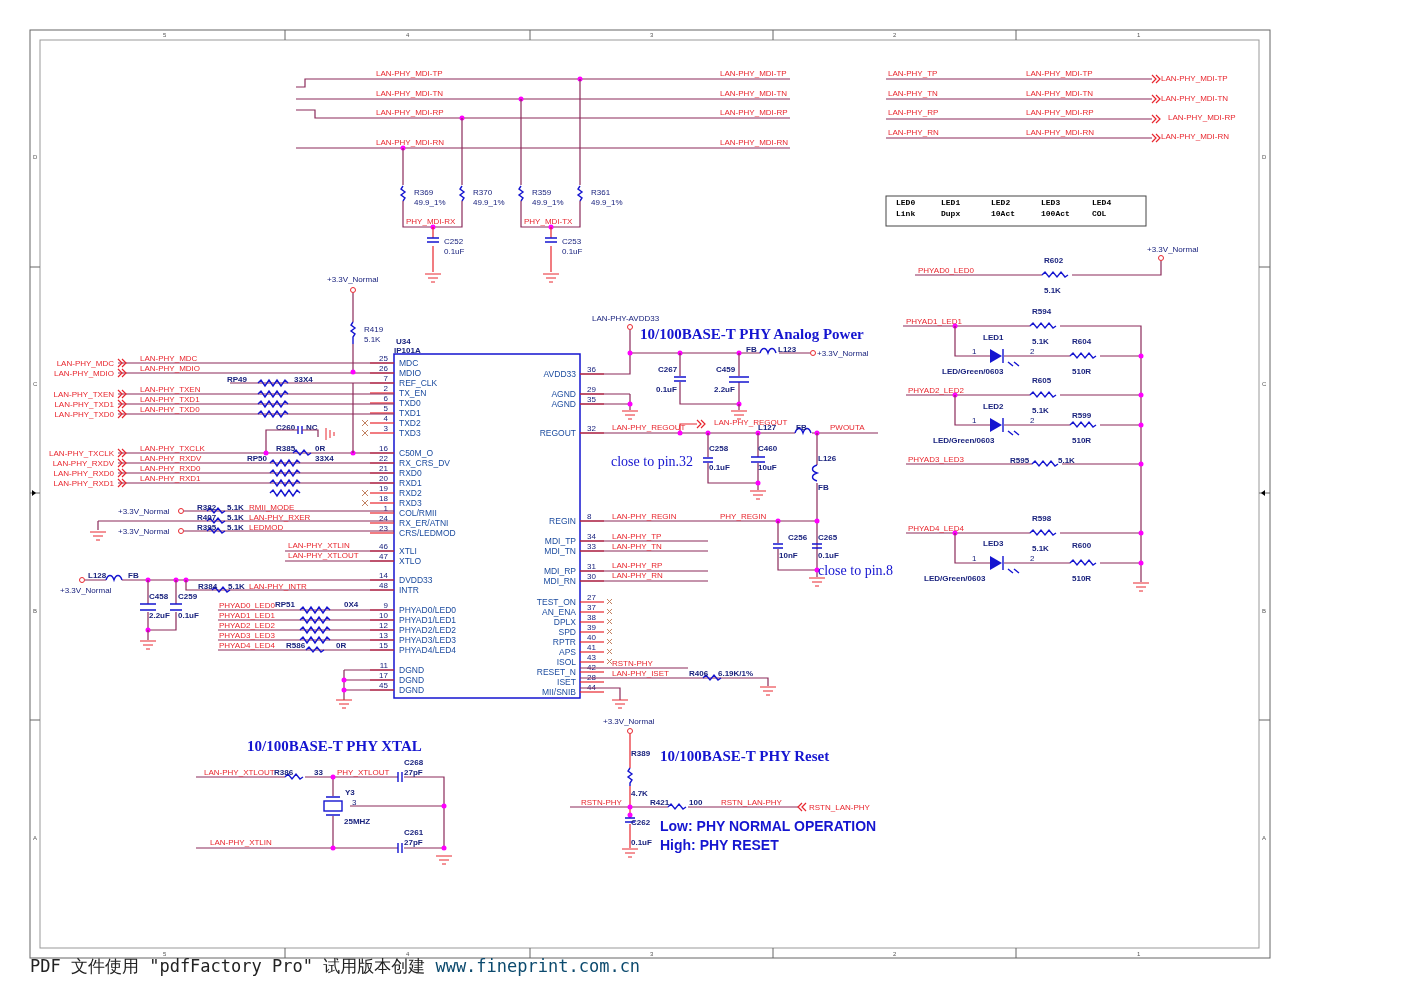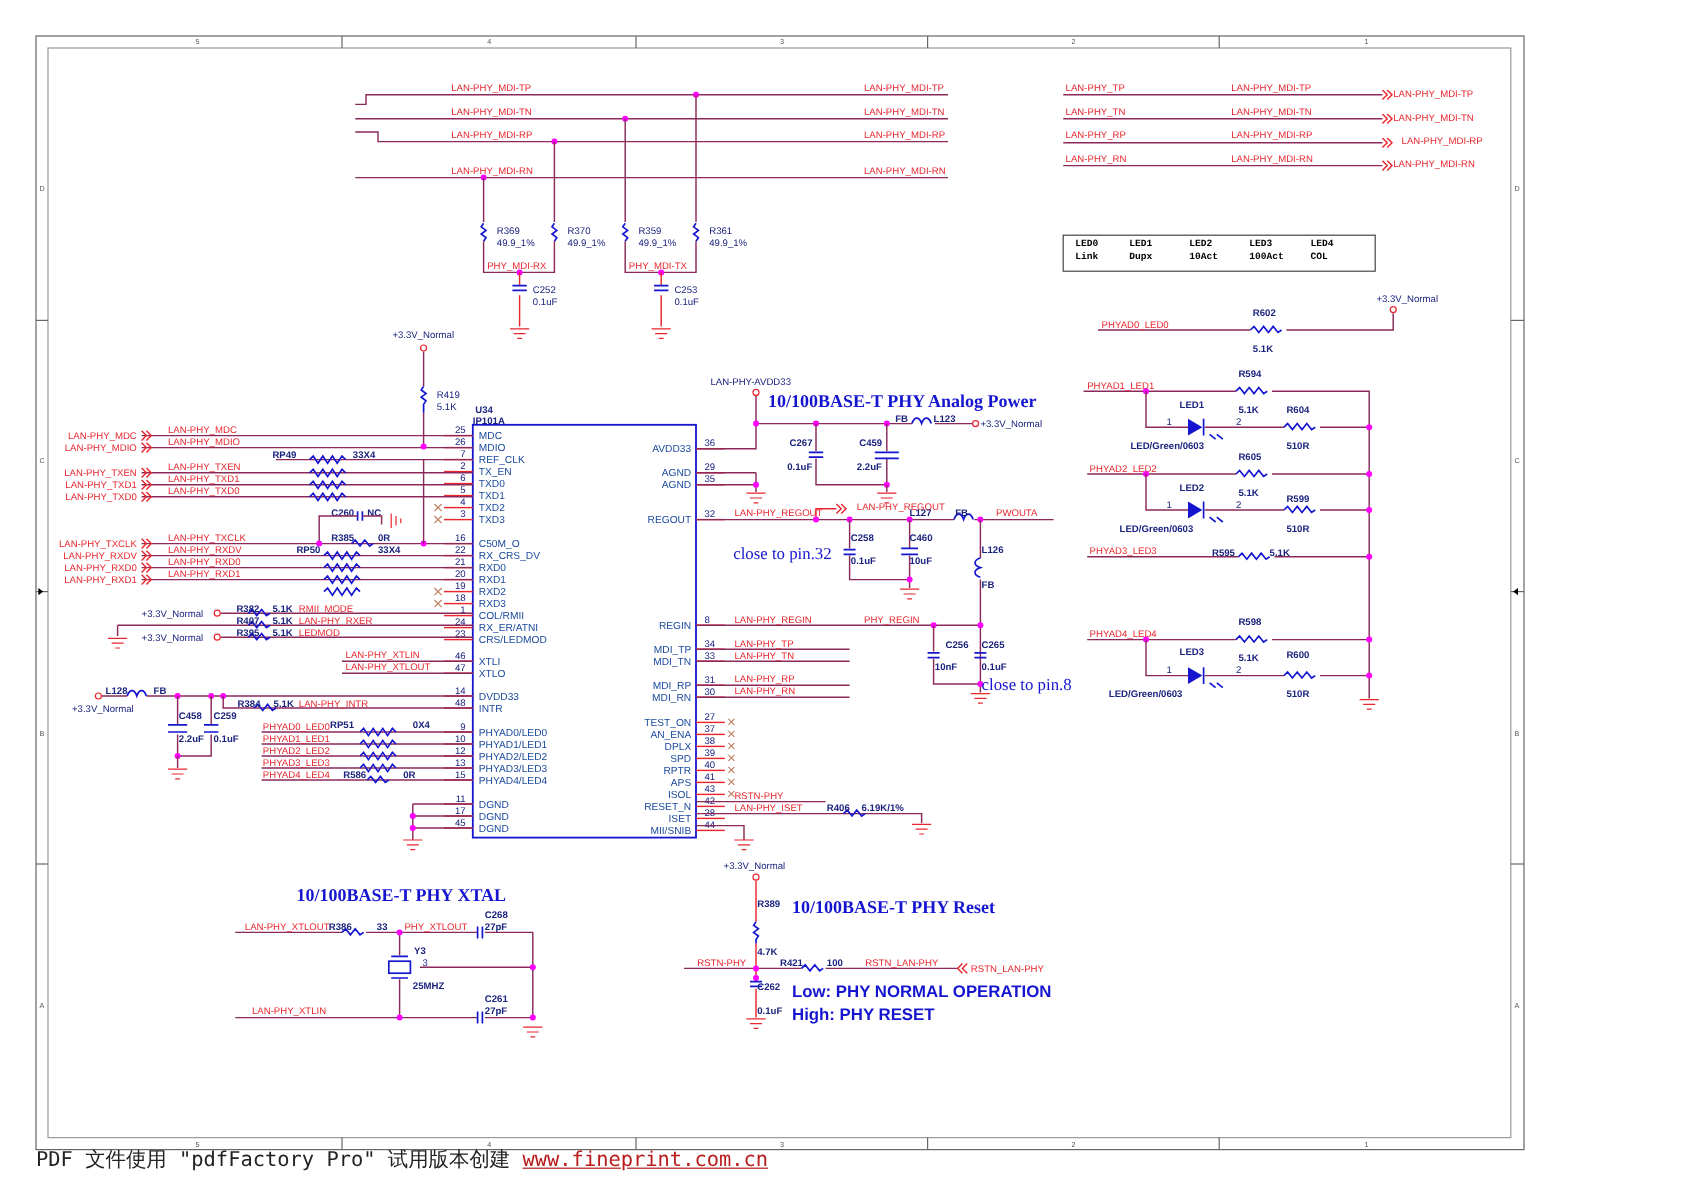--- a/index.html
+++ b/index.html
@@ -13,21 +13,21 @@
   .note{fill:#1515d0;font-size:14px;font-family:"Liberation Serif",serif;}
   .note2{fill:#1515d0;font-size:14px;font-weight:bold;font-family:"Liberation Sans",sans-serif;}
   .mono{fill:#000;font-size:8px;font-weight:bold;font-family:"Liberation Mono",monospace;}
   .border{fill:#555;font-size:6px;font-family:"Liberation Sans",sans-serif;}
   .w{stroke:#8b2a5a;stroke-width:1.2;fill:none;}
   .wr{stroke:#e8262e;stroke-width:1.2;fill:none;}
   .blue{stroke:#1515d0;stroke-width:1.4;fill:none;}
   .dot{fill:#ff00ff;}
   .gnd{stroke:#e8262e;stroke-width:1;fill:none;}
   #footer{position:absolute;left:30px;top:955px;font-family:"DejaVu Sans Mono",monospace;font-size:17px;color:#222;white-space:nowrap;}
-  #footer a{color:#b91c1c;text-decoration:underline;}
+  #footer a{color:#0c4a6e;}
 </style>
 </head>
 <body>
 
 <svg width="1402" height="992" viewBox="0 0 1402 992">
 
   <g>
     <rect x="30" y="30" width="1240" height="928" fill="none" stroke="#666" stroke-width="1"></rect>
     <rect x="40" y="40" width="1219" height="908" fill="none" stroke="#999" stroke-width="1"></rect>
     <line x1="285" y1="30" x2="285" y2="40" stroke="#666"></line>

